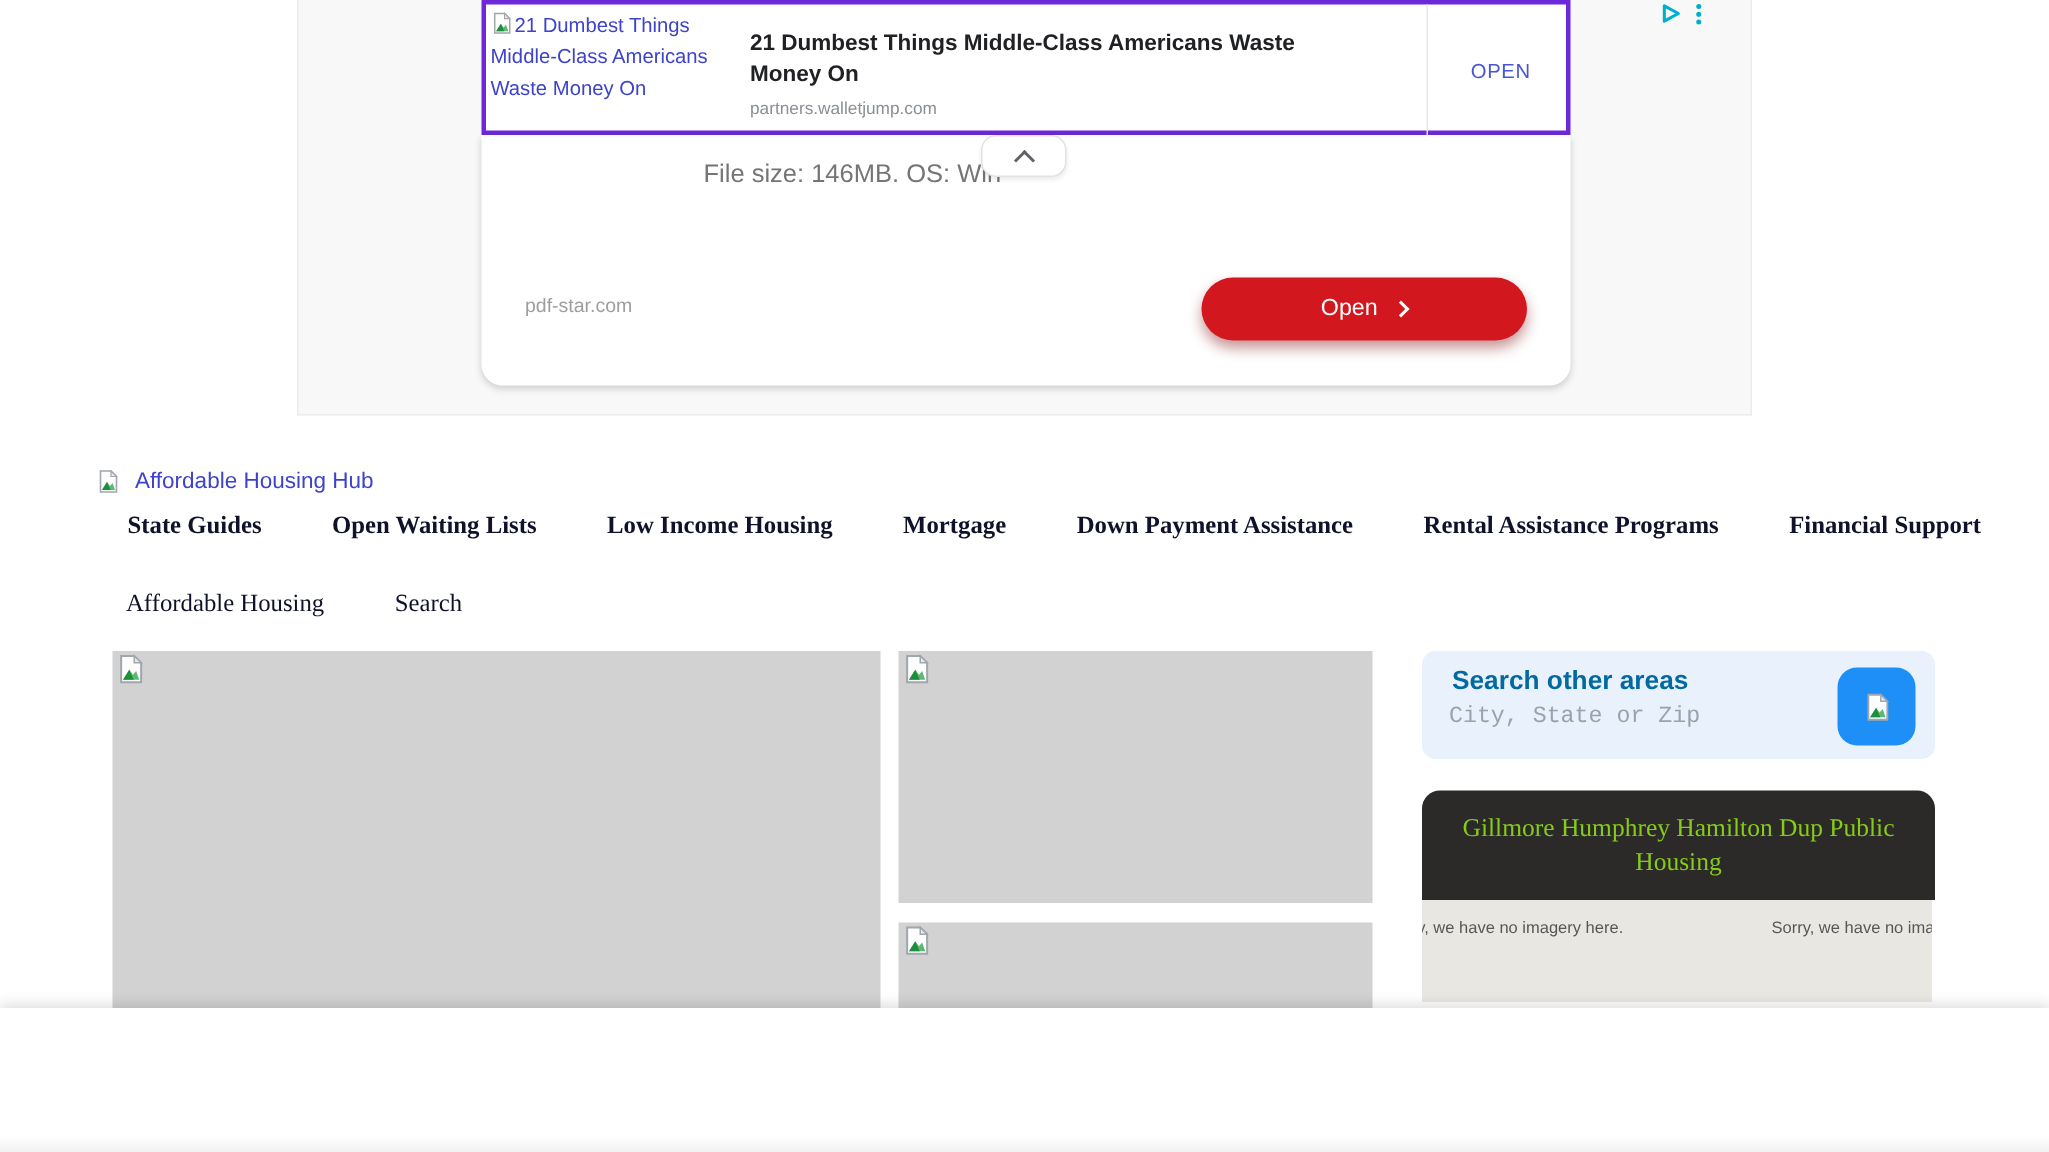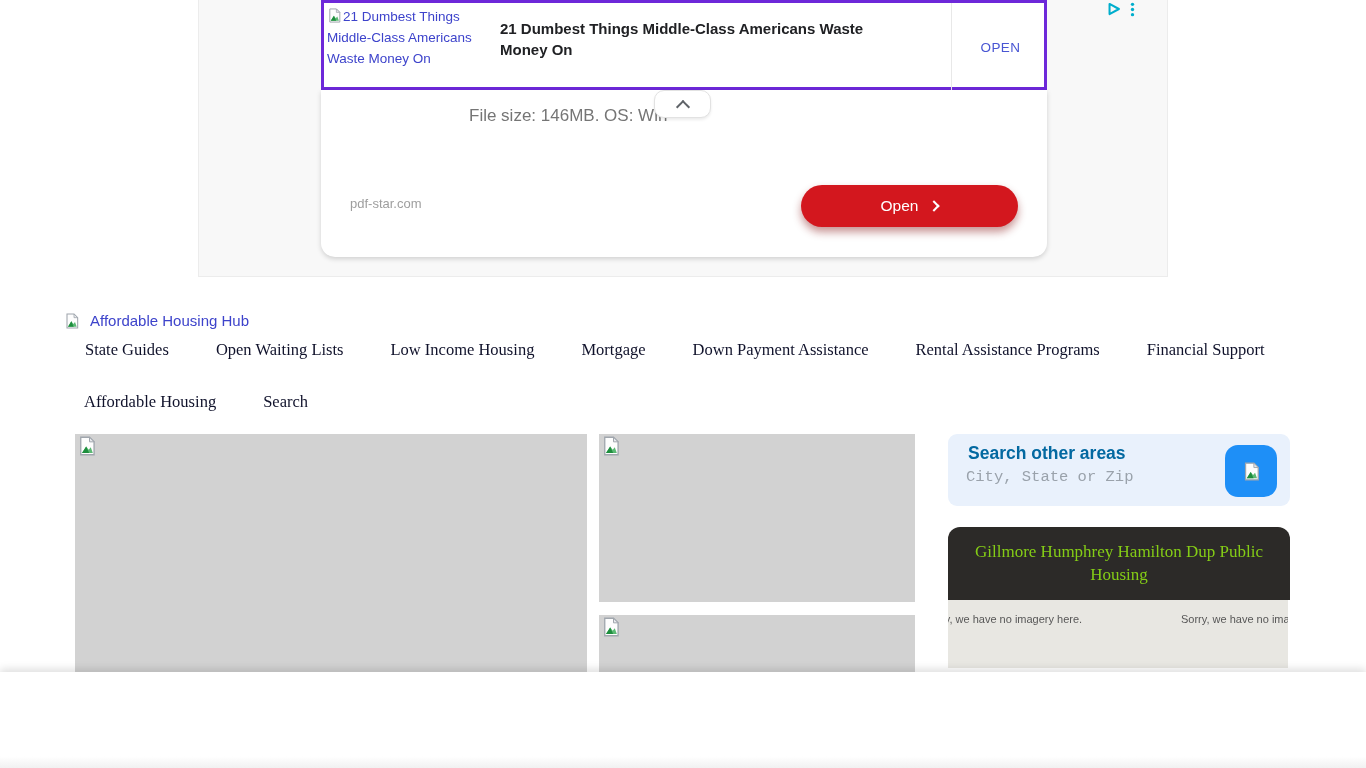--- a/index.html
+++ b/index.html
@@ -40,21 +40,21 @@
                display:flex; align-items:center; justify-content:center; gap:12px;
                color:#fff; font-size:15.5px; cursor:pointer; }
   .chev-right { width:8px; height:8px; border-top:2.5px solid #fff;
                 border-right:2.5px solid #fff; transform:rotate(45deg); }
 
   
   #logo { left:64px; top:312px; display:flex; align-items:center; gap:10px;
           color:#3d43cb; font-size:15px; cursor:pointer; }
   .nav-row { display:flex; gap:47px; font-family:"Liberation Serif", serif;
              font-size:16.5px; color:#10122b; }
-  #nav1 { left:85px; top:340px; }
+  #nav1 { left:85px; top:340px;font-weight:bold; }
   #nav2 { left:84px; top:392px; }
   .nav-row span { cursor:pointer; white-space:nowrap; }
 
   
   .img-ph { background:#d2d2d2; }
   .img-ph svg { position:absolute; left:2px; top:2px; }
   #img-main { left:75px; top:434px; width:512px; height:238px; }
   #img-top { left:599px; top:434px; width:316px; height:168px; }
   #img-bottom { left:599px; top:615px; width:316px; height:57px; }
 
@@ -114,20 +114,21 @@
   </div>
 
   <div id="ad-card1" class="abs">
     <div class="thumb-col">
       <svg width="15" height="15">
           <use href="#broken-img"></use>
         </svg><span>21 Dumbest Things Middle-Class Americans Waste Money On</span>
     </div>
     <div class="headline-col">
       <div class="ad-headline">21 Dumbest Things Middle-Class Americans Waste Money On</div>
+      <div class="ad-url">partners.walletjump.com</div>
     </div>
     <div class="ad1-divider abs"></div>
     <div class="open-col abs">OPEN</div>
   </div>
 
   <div id="ad-card2" class="abs">
     <div class="file-info abs">File size: 146MB. OS: Win</div>
     <div class="collapse-tab abs">
       <div class="chev-up"></div>
     </div>

